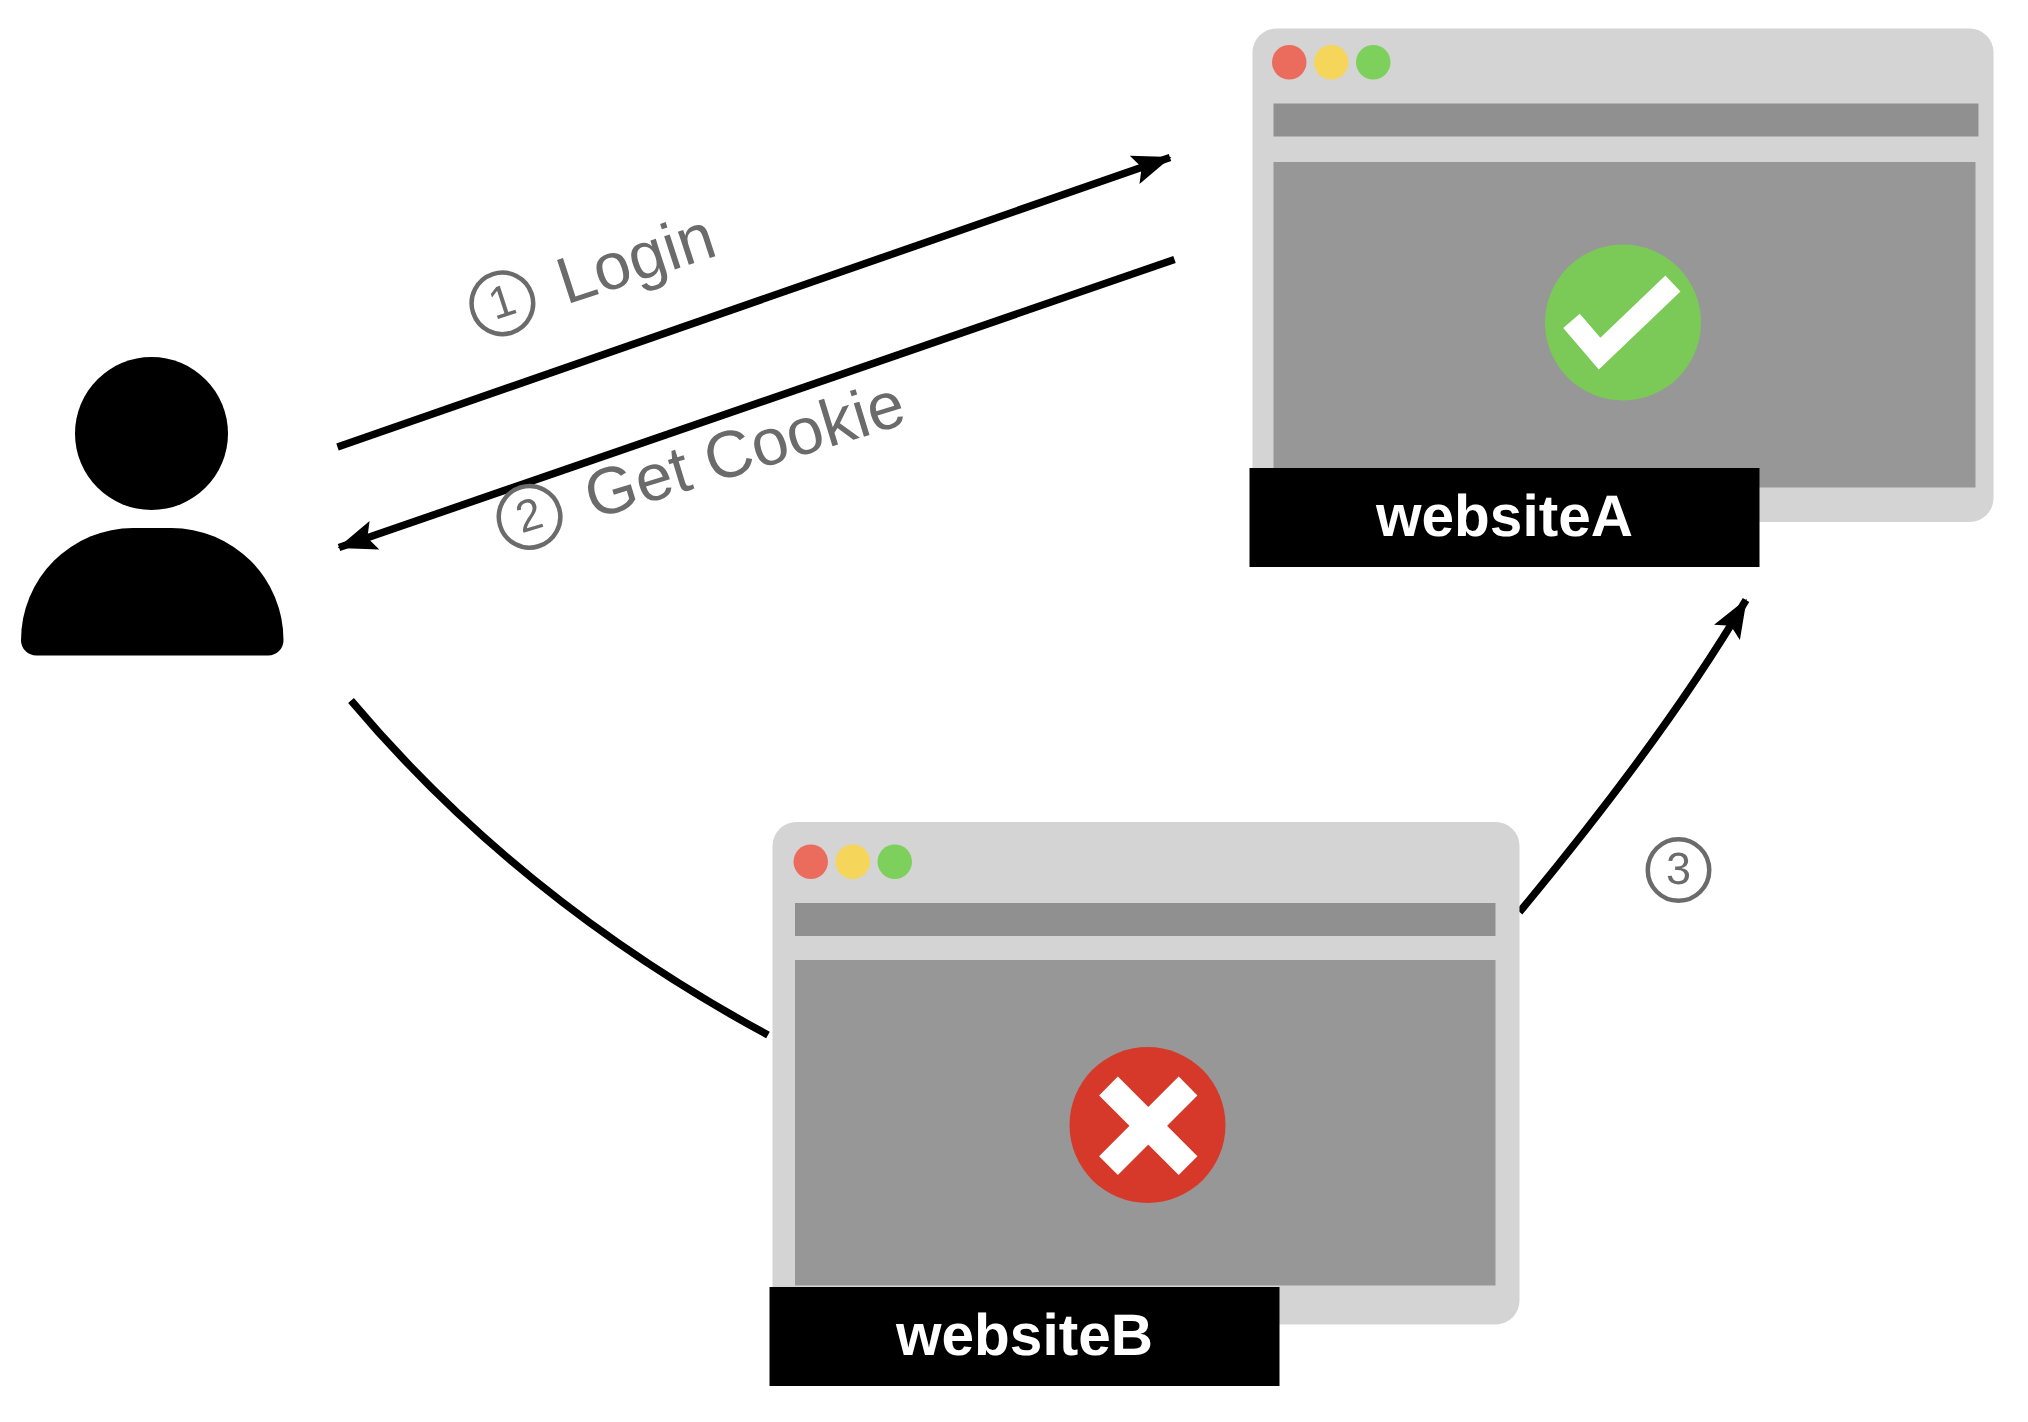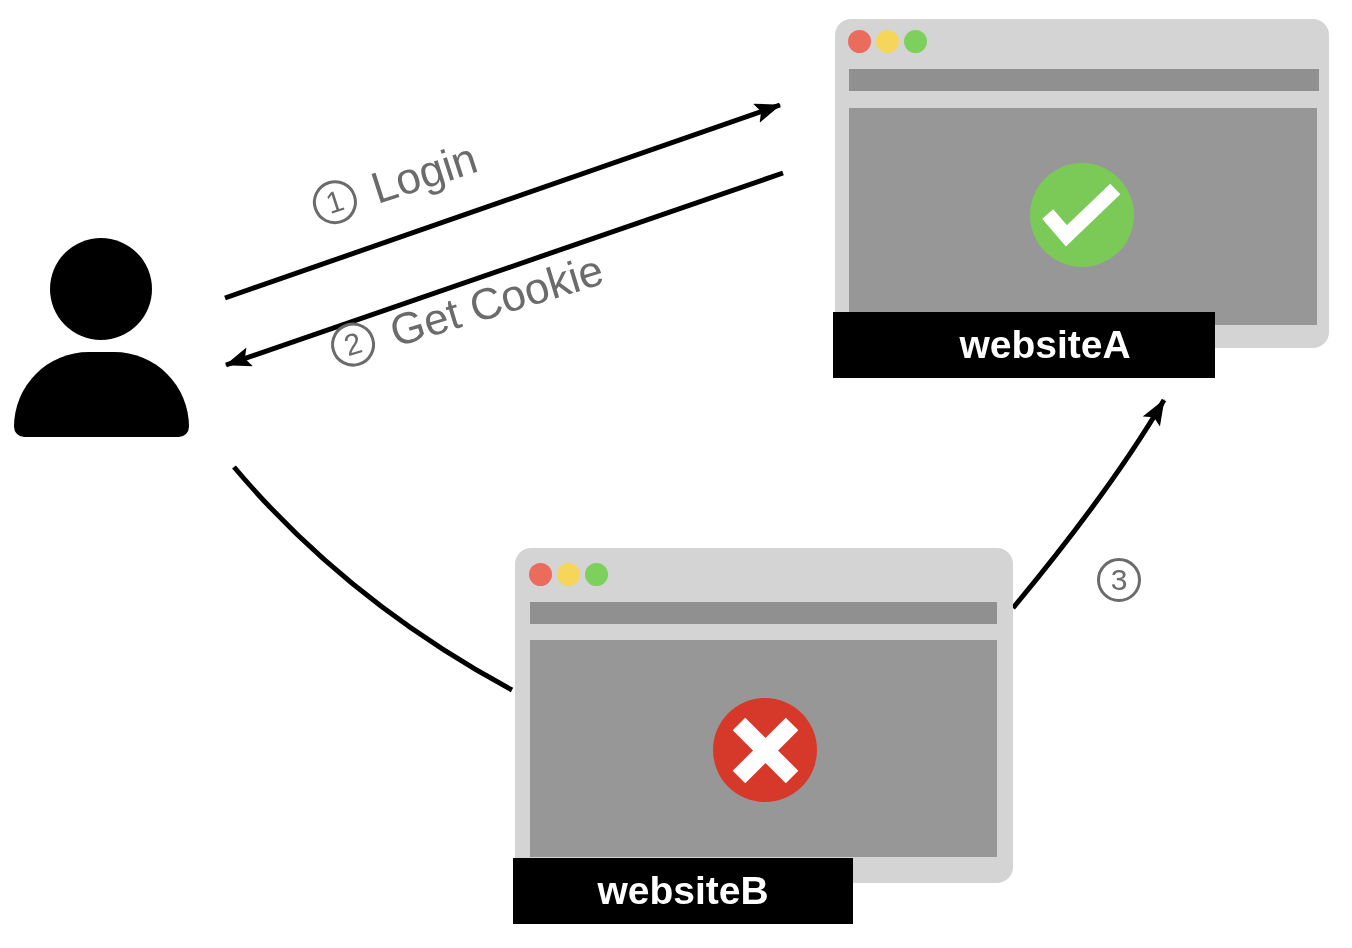--- a/index.html
+++ b/index.html
@@ -52,21 +52,21 @@
   .status-success { background:#7bca57; left:195px; top:144px; }
   .status-error   { background:#d6392a; left:198px; top:150px; }
   .status-circle svg { width:104px; height:104px; display:block; }
 
   
   .nameplate {
     position:absolute; width:340px; height:66px; background:#000; z-index:4;
     color:#fff; font-weight:bold; font-size:39px; line-height:66px;
     text-align:center;
   }
-  .nameplate-a { left:833px; top:312px;padding-left:42px; }
+  .nameplate-a { left:833px; top:312px; }
   .nameplate-b { left:513px; top:858px; }
 
   
   .step-label {
     position:absolute; z-index:3; display:flex; align-items:center; gap:18px;
     color:#6b6b6b; font-size:44px; white-space:nowrap;
   }
   .step-label .circ {
     width:44px; height:44px; border:3px solid #6b6b6b; border-radius:50%;
     display:inline-flex; align-items:center; justify-content:center;

